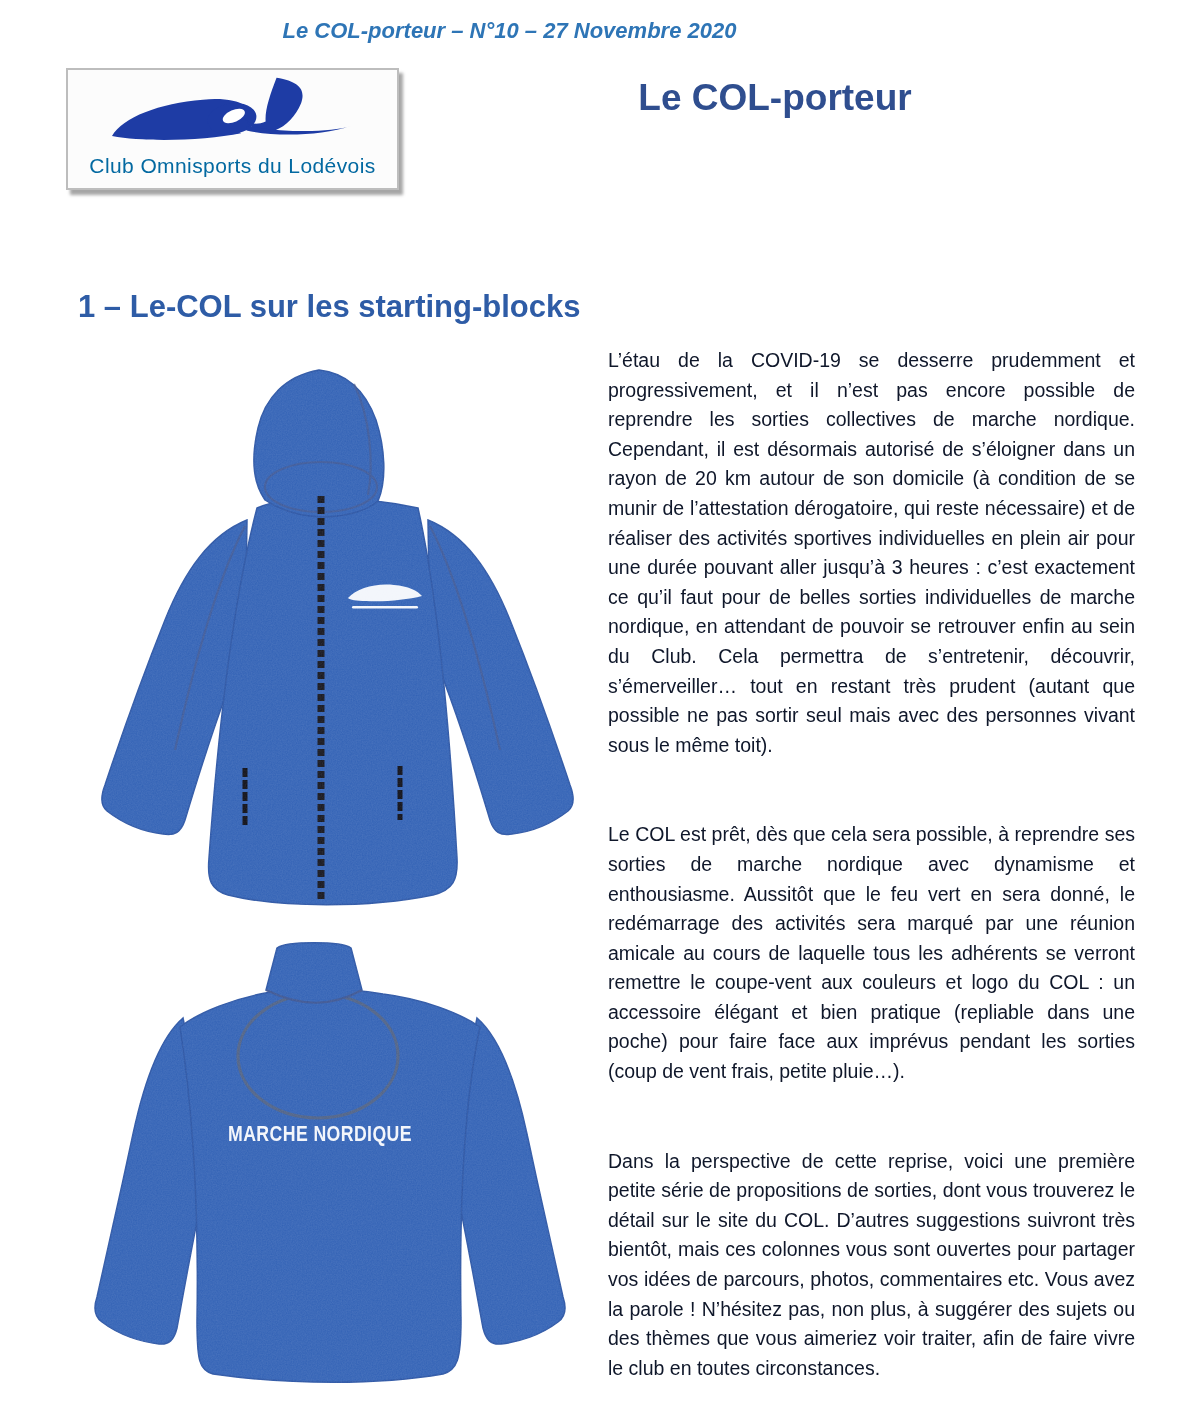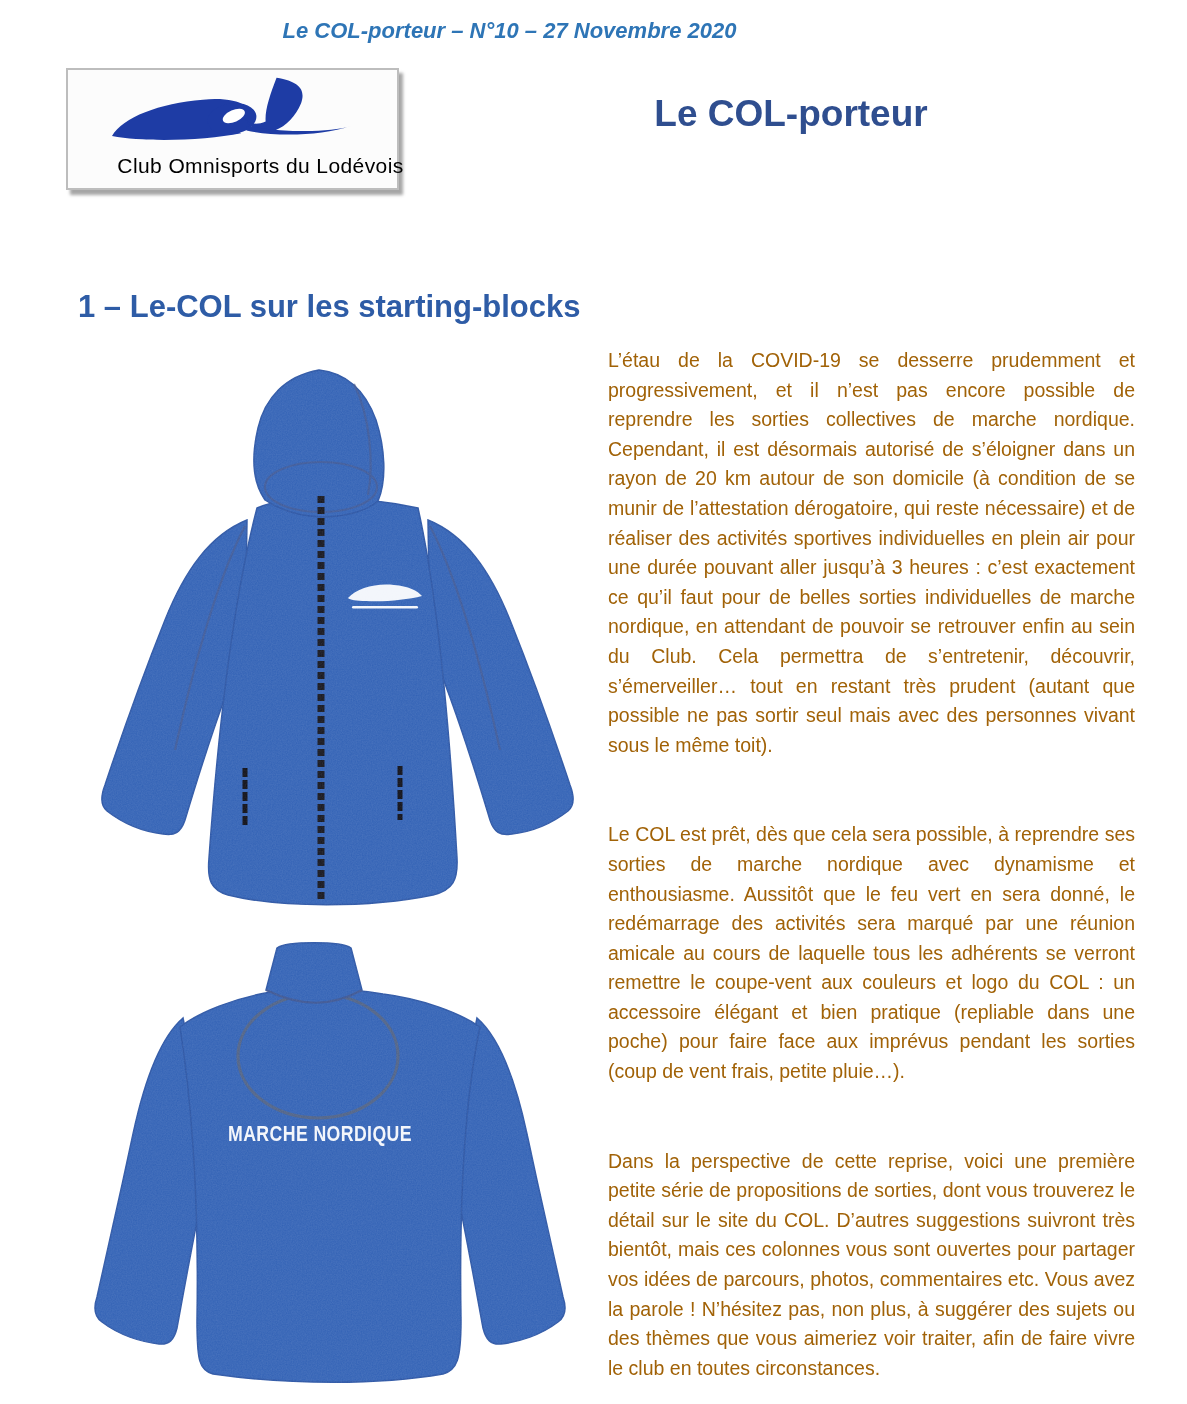--- a/index.html
+++ b/index.html
@@ -14,35 +14,35 @@
     font-style:italic;font-weight:700;color:#2E75B6;
   }
   .logo-box{
     position:absolute;left:66px;top:68px;width:333px;height:122px;
     background:#fcfcfc;border:2px solid #bdbdbd;box-sizing:border-box;
     box-shadow:4px 5px 3px rgba(0,0,0,0.35);
   }
   .logo-glyph{position:absolute;left:14px;top:6px;width:300px;height:80px;}
   .logo-caption{
     position:absolute;left:0;bottom:10px;width:100%;text-align:center;
-    font-size:21px;font-weight:400;color:#000000;letter-spacing:0.4px;margin-left:28px;
+    font-size:21px;font-weight:400;color:#0369a1;letter-spacing:0.4px;
   }
   .page-title{
-    position:absolute;left:420px;top:76px;width:710px;margin:16px;
+    position:absolute;left:420px;top:76px;width:710px;margin:0;
     text-align:center;font-size:37px;line-height:44px;font-weight:700;color:#2F4E8F;
   }
   .section-heading{
     position:absolute;left:66px;top:276px;width:800px;margin:12px;
     font-size:31px;line-height:38px;font-weight:700;color:#2E5CA6;
   }
   .jacket-front{position:absolute;left:95px;top:368px;width:485px;height:550px;}
   .jacket-back{position:absolute;left:85px;top:938px;width:490px;height:448px;}
   .article{
     position:absolute;left:608px;top:346px;width:527px;
-    font-size:19.5px;line-height:29.6px;color:#a16207;
+    font-size:19.5px;line-height:29.6px;color:#0f172a;
     text-align:justify;
   }
   .article p{margin:0 0 60px 0;padding:0;}
   .article p:last-child{margin-bottom:0;}
 </style>
 </head>
 <body>
 
 <div class="page">
 

